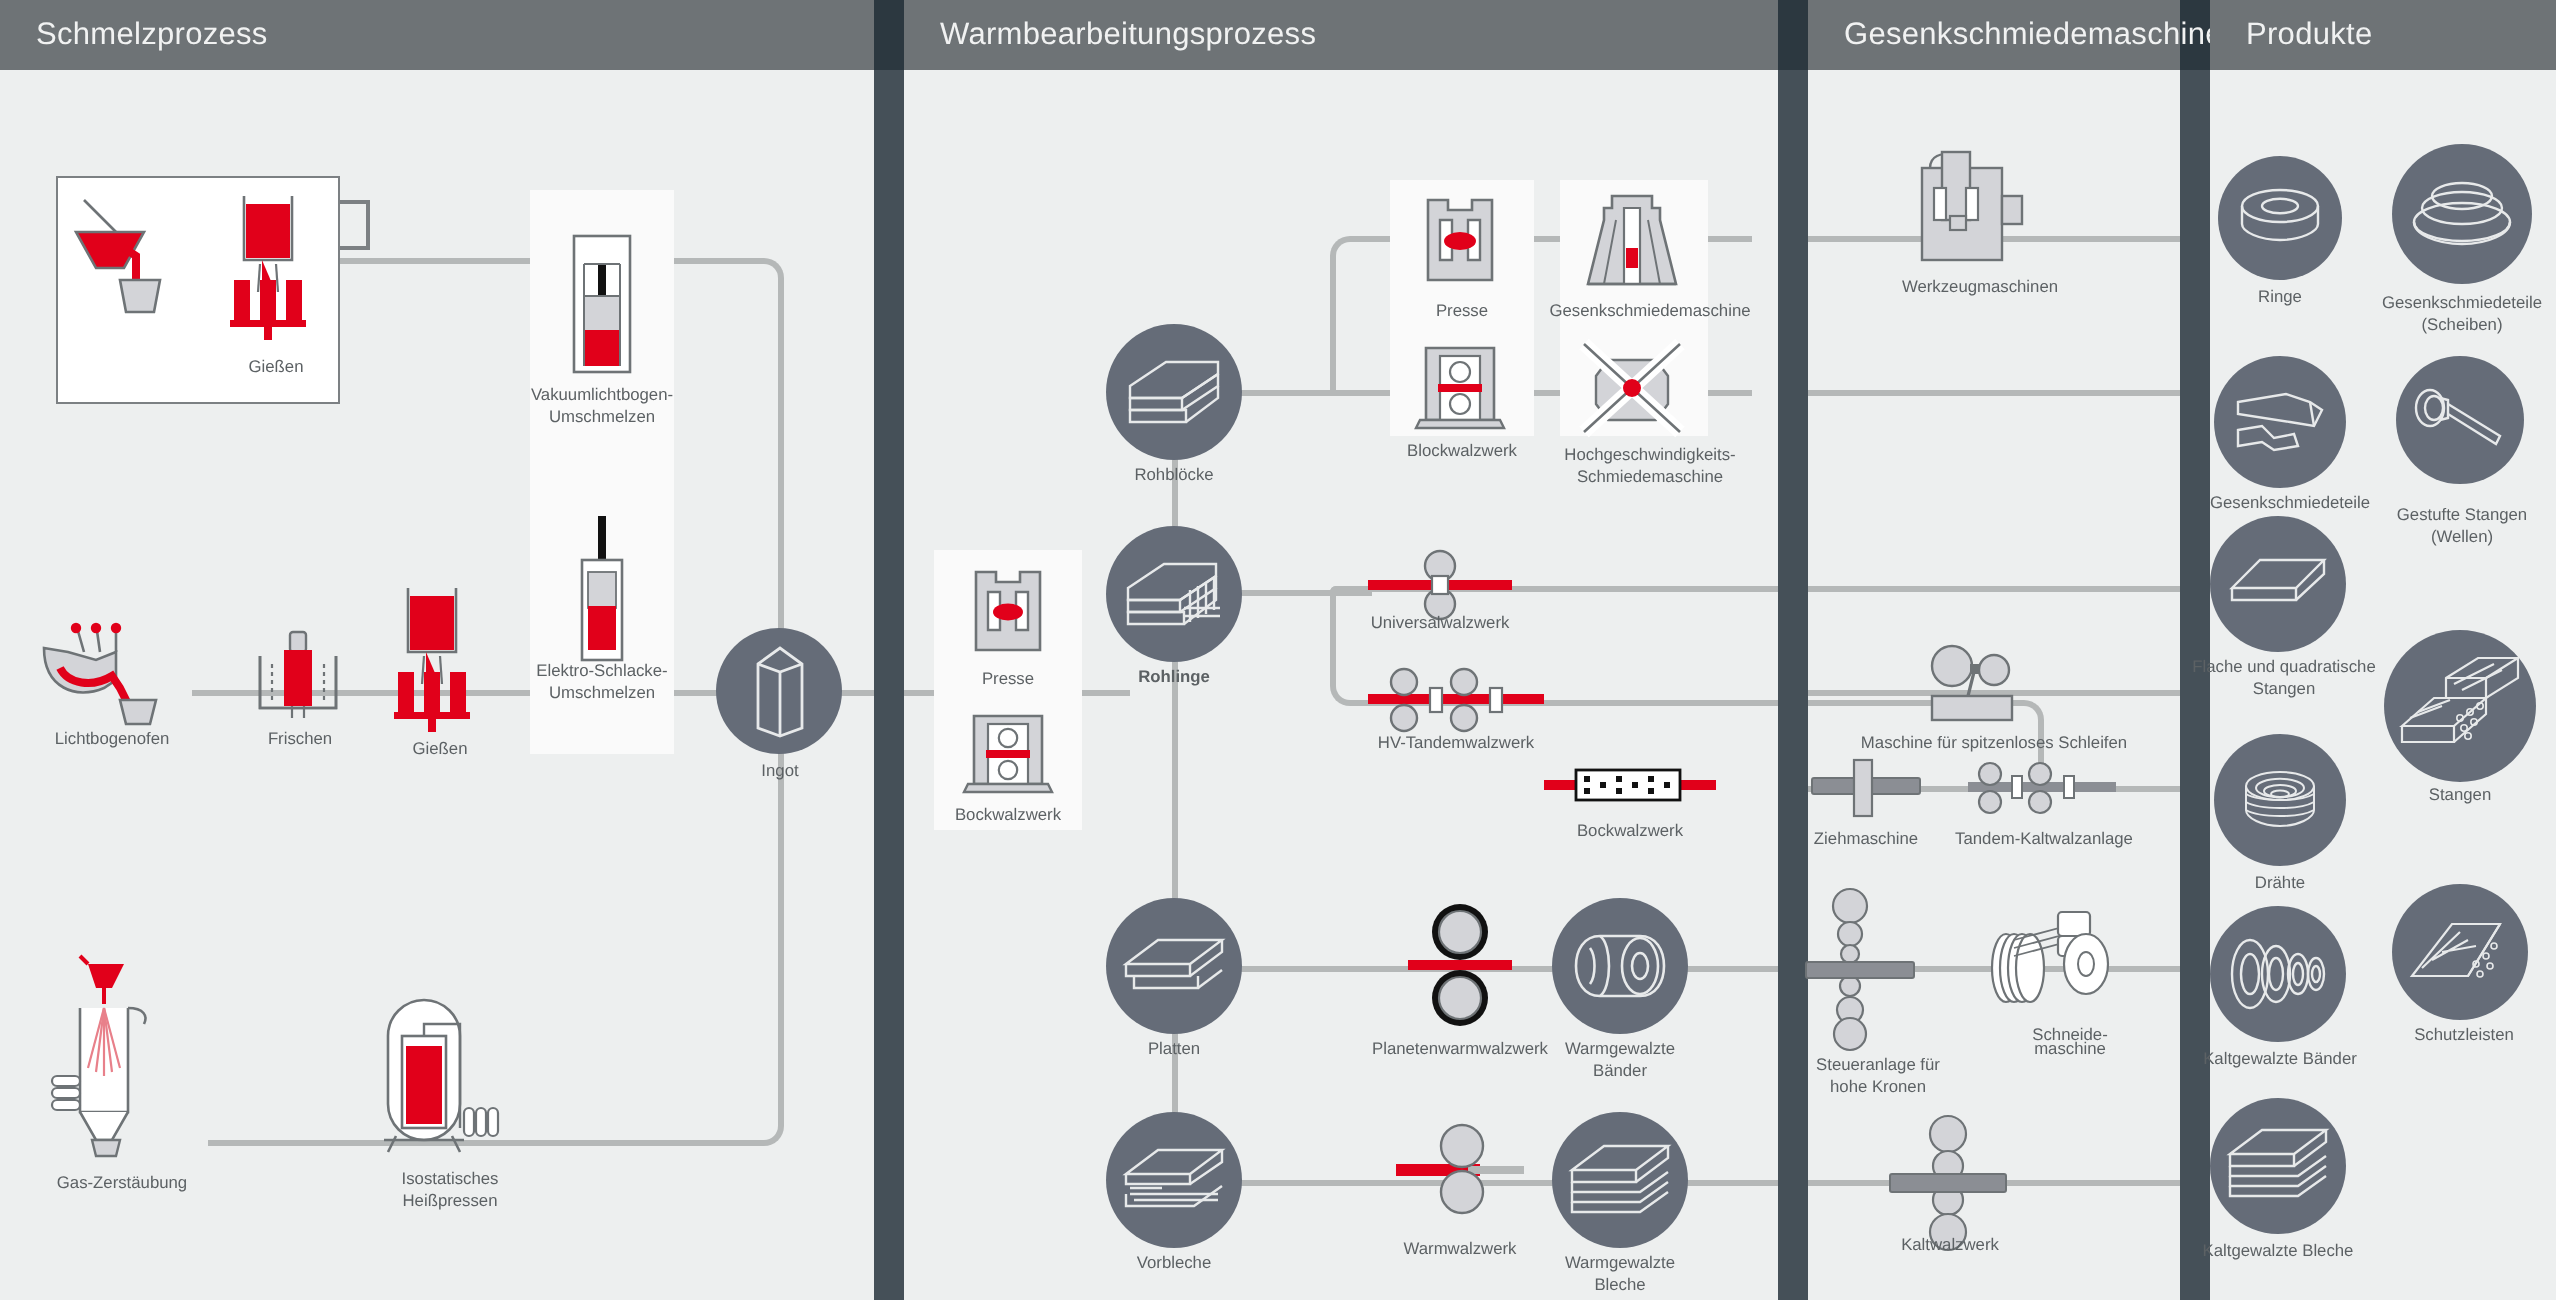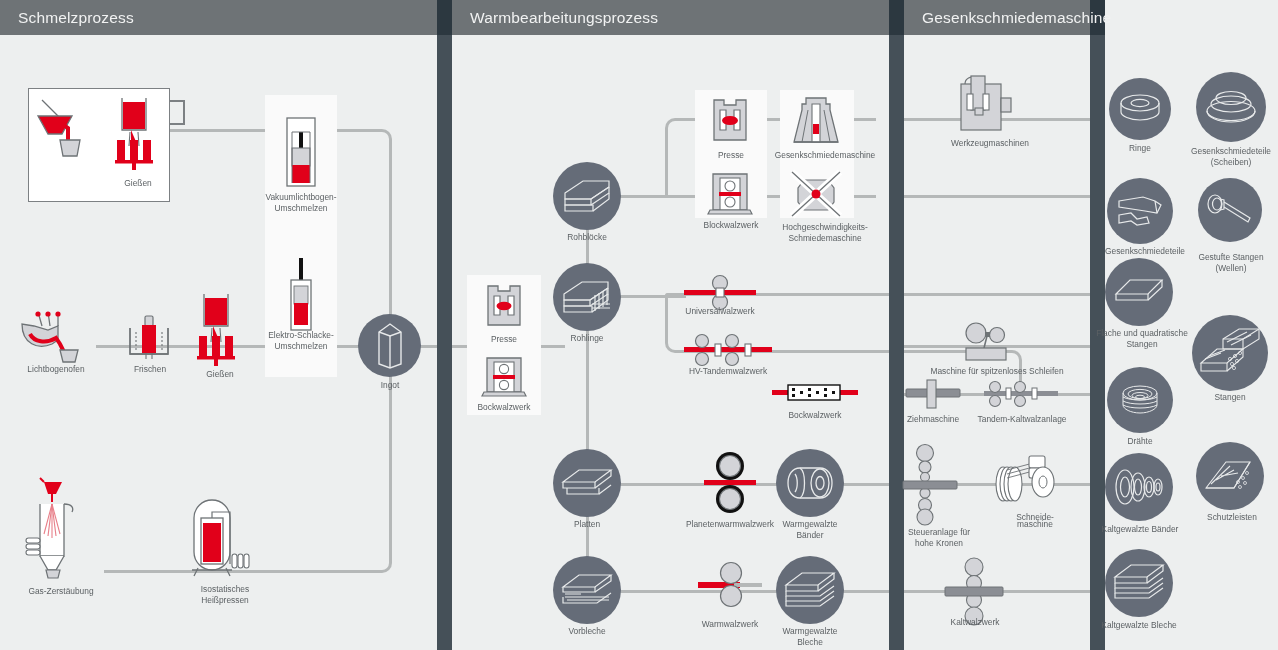--- a/index.html
+++ b/index.html
@@ -138,20 +138,21 @@
   <div class="vsep s2">
       <div class="cap"></div>
     </div>
   <div class="vsep s3">
       <div class="cap"></div>
     </div>
 
   <div class="hdr hot">Warmbearbeitungsprozess</div>
   <div class="hdr melt">Schmelzprozess</div>
   <div class="hdr cold">Gesenkschmiedemaschine</div>
+  <div class="hdr prod">Produkte</div>
 
   <div class="framed" style="left:28px; top:88px; width:142px; height:114px;"></div>
 
   <div style="position:absolute; left:169px; top:100px; width:16px; height:1.5px; background:#7c8083;"></div>
   <div style="position:absolute; left:183px; top:100px; width:1.5px; height:24px; background:#7c8083;"></div>
   <div style="position:absolute; left:169px; top:123px; width:16px; height:1.5px; background:#7c8083;"></div>
 
   <div class="node" style="left:34px; top:98px; width:62px; height:60px;">
     <svg width="62" height="60" viewBox="0 0 62 60">
       <line x1="8" y1="2" x2="26" y2="20" stroke="#6e7376" stroke-width="1.3"></line>
@@ -338,21 +339,21 @@
         <path d="M2 20 L28 20 L28 26 L2 26 Z"></path>
         <path d="M2 26 L30 26 L30 32 L2 32 Z"></path>
         <path d="M28 20 L46 8"></path>
           <path d="M28 26 L46 14 L46 8"></path>
           <path d="M30 32 L46 20 L46 14"></path>
         <path d="M33 15 L33 31 M37 13 L37 29 M41 11 L41 27 M45 9 L45 25"></path>
         <path d="M30 24 L48 24 M30 28 L48 28"></path>
       </g>
     </svg>
   </div>
-  <div class="node" style="left:553px; top:333px; width:68px; height:14px;">
+  <div class="node" style="left:553px; top:333px; width:68px; height:14px;font-weight:bold;">
     <div class="cap" style="top:0; left:34px;">Rohlinge</div>
   </div>
 
   <div class="circ" style="left:553px; top:449px; width:68px; height:68px;">
     <svg width="52" height="34" viewBox="0 0 52 34">
       <g fill="none" stroke="#e7e9ea" stroke-width="1.2">
         <path d="M2 16 L18 4 L50 4 L34 16 Z"></path>
         <path d="M2 16 L2 22 L34 22 L34 16"></path>
         <path d="M34 22 L50 10 L50 4"></path>
         <path d="M6 22 L6 28 L38 28 L38 22"></path>

